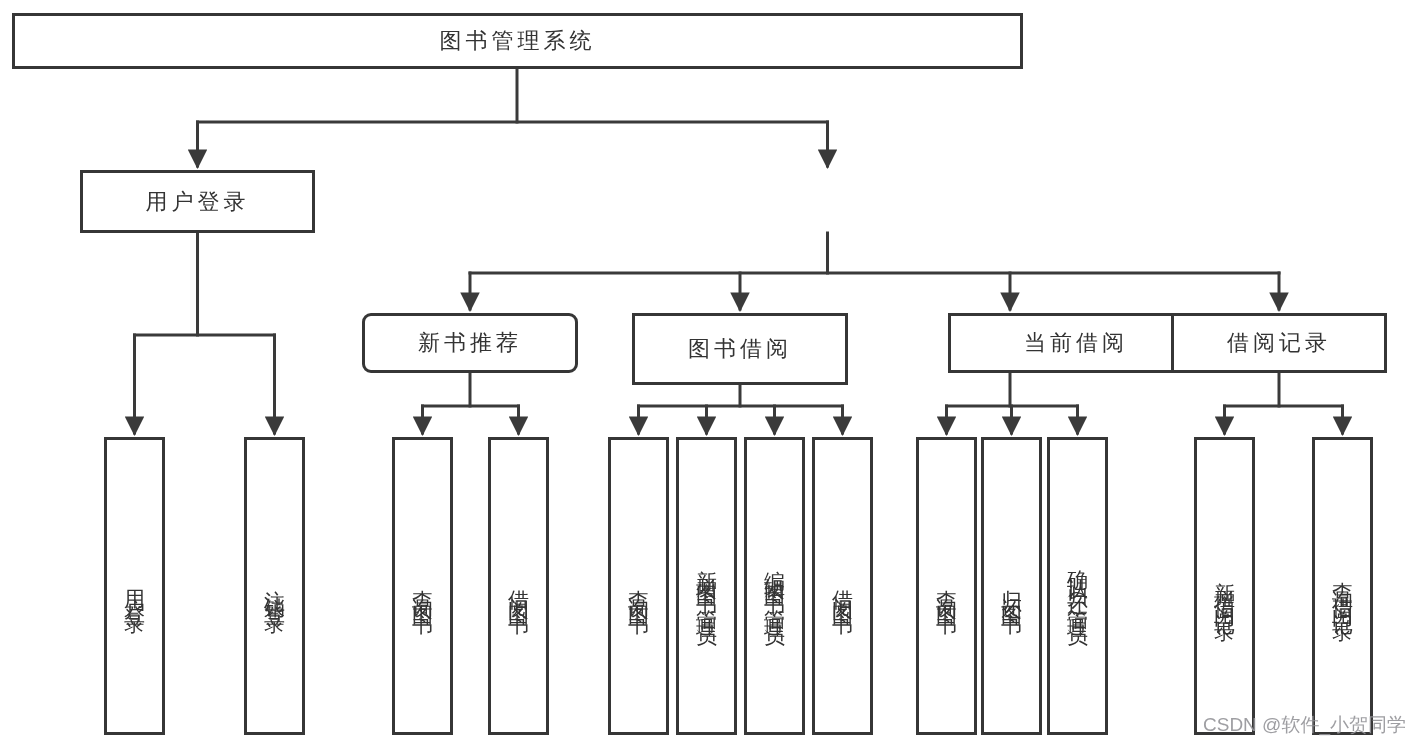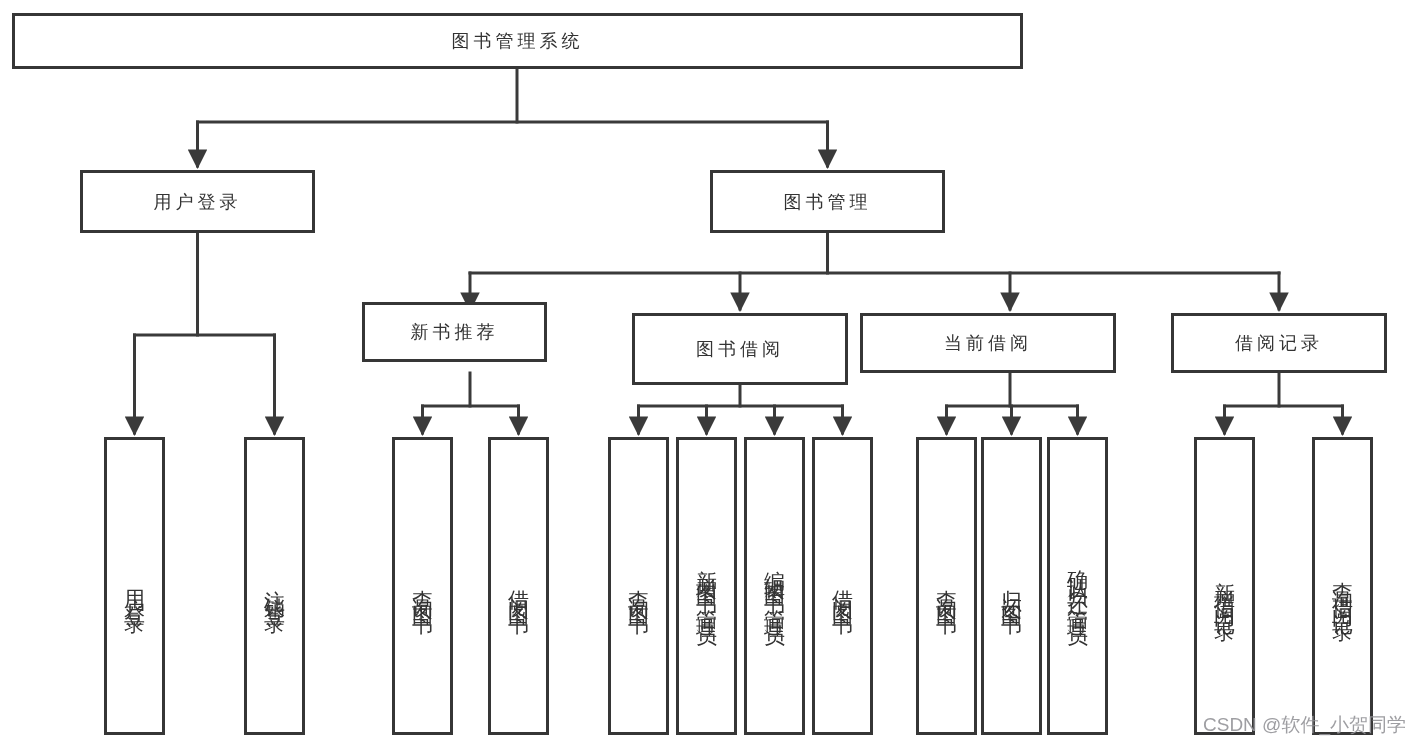--- a/index.html
+++ b/index.html
@@ -27,43 +27,43 @@
   }
   .node {
     position: absolute;
     box-sizing: border-box;
     background: #ffffff;
     border: 3px solid #363636;
     color: #333333;
     display: flex;
     align-items: center;
     justify-content: center;
-    font-size: 18px;
+    font-size: 22px;
     letter-spacing: 4px;
     z-index: 2;
     white-space: nowrap;
   }
   .node-v {
     writing-mode: vertical-rl;
     text-orientation: mixed;
     font-size: 21px;
     letter-spacing: 8px;
     padding-left: 0;
     padding-top: 6px;
     white-space: normal;
   }
   
   .n-root   { left: 12px;   top: 13px;  width: 1011px; height: 56px; }
   
   .n-l2a    { left: 80px;   top: 170px; width: 235px;  height: 63px; }
   .n-l2b    { left: 710px;  top: 170px; width: 235px;  height: 63px; }
   
-  .n-l3a    { left: 362px;  top: 302px; width: 185px;  height: 60px; }
+  .n-l3a    { left: 362px;  top: 313px; width: 216px;  height: 60px; border-radius: 9px; }
   .n-l3b    { left: 632px;  top: 313px; width: 216px;  height: 72px; }
-  .n-l3c    { left: 860px;  top: 313px; width: 256px;  height: 60px; }
+  .n-l3c    { left: 948px;  top: 313px; width: 256px;  height: 60px; }
   .n-l3d    { left: 1171px; top: 313px; width: 216px;  height: 60px; }
   
   .leaf     { top: 437px; width: 61px; height: 298px; }
   .n-ua1 { left: 104px; }
   .n-ua2 { left: 244px; }
   .n-nb1 { left: 392px; }
   .n-nb2 { left: 488px; }
   .n-bb1 { left: 608px; }
   .n-bb2 { left: 676px; }
   .n-bb3 { left: 744px; }
@@ -136,21 +136,20 @@
       <line x1="1279" y1="373" x2="1279" y2="406"></line>
       <line x1="1224.5" y1="406" x2="1342.5" y2="406"></line>
       <line x1="1224.5" y1="406" x2="1224.5" y2="433" marker-end="url(#arrow)"></line>
       <line x1="1342.5" y1="406" x2="1342.5" y2="433" marker-end="url(#arrow)"></line>
     </g>
   </svg>
 
   <div class="node n-root">图书管理系统</div>
 
   <div class="node n-l2a">用户登录</div>
-  <div class="node n-l2b">图书管理</div>
 
   <div class="node n-l3a">新书推荐</div>
   <div class="node n-l3b">图书借阅</div>
   <div class="node n-l3c">当前借阅</div>
   <div class="node n-l3d">借阅记录</div>
 
   <div class="node node-v leaf n-ua1">用户登录</div>
   <div class="node node-v leaf n-ua2">注销登录</div>
 
   <div class="node node-v leaf n-nb1">查询图书</div>

